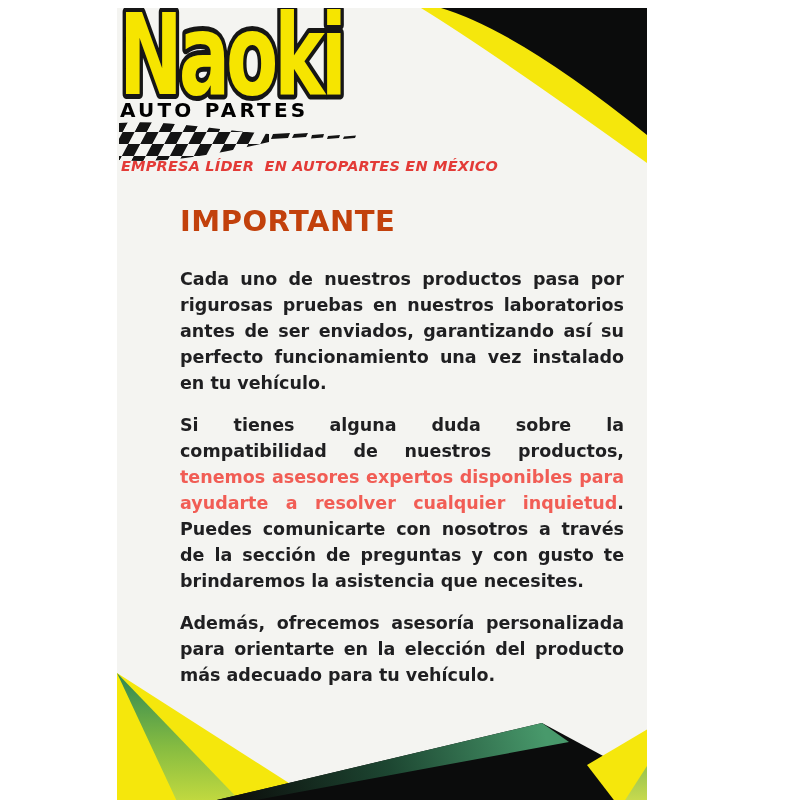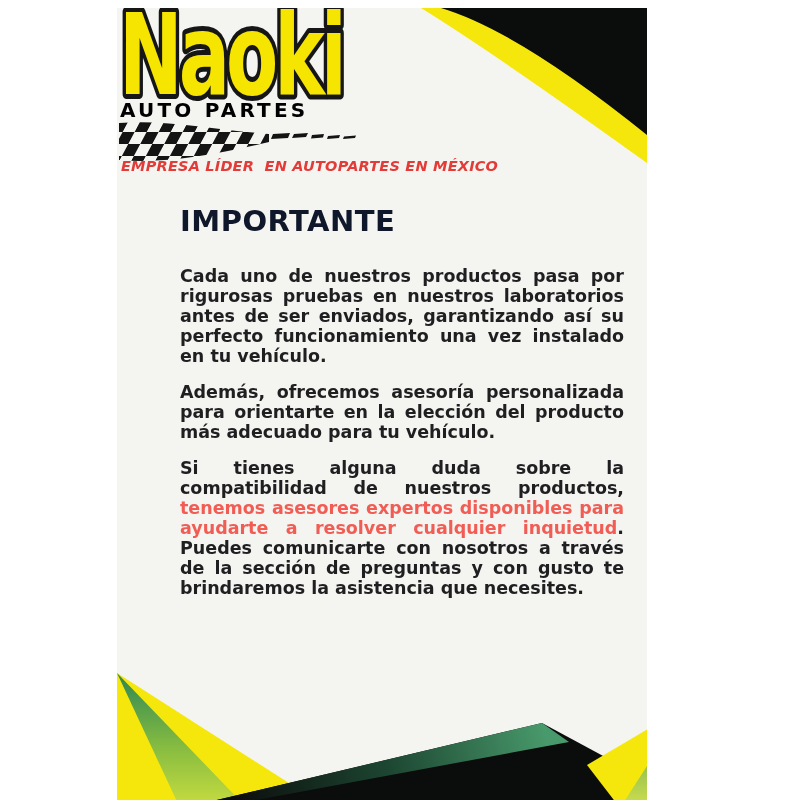--- a/index.html
+++ b/index.html
@@ -14,23 +14,23 @@
   .flag-svg{position:absolute;left:0;top:112px;width:245px;height:42px;}
   .tagline{position:absolute;left:4px;top:150px;font-size:14.5px;font-weight:700;
            color:#e33b37;letter-spacing:0.2px;white-space:pre;font-style:italic;}
 
   
   .corner-tr{position:absolute;right:0;top:0;width:230px;height:160px;}
   .bottom-deco{position:absolute;left:0;bottom:0;width:566px;height:150px;}
 
   
   .content{position:absolute;left:63px;top:196px;width:444px;}
-  .heading{margin:0 0 28px 0;font-size:29px;font-weight:800;color:#0f172a;letter-spacing:0.5px;}
+  .heading{margin:0 0 28px 0;font-size:29px;font-weight:800;color:#c2410c;letter-spacing:0.5px;}
   .content p{margin:0 0 16px 0;font-size:17.5px;font-weight:700;color:#1f1f21;
-             line-height:20px;text-align:justify;}
+             line-height:26px;text-align:justify;}
   .hl{color:#f15d55;}
 </style>
 </head>
 <body>
 
 <div class="canvas">
   <div class="flyer">
 
     <svg class="logo-svg" viewBox="0 0 250 100">
       <text x="3" y="90" transform="scale(0.68 1)" font-family="DejaVu Sans, sans-serif" font-weight="bold" font-size="112" letter-spacing="-6" fill="#f6e500" stroke="#161616" stroke-width="10" stroke-linejoin="round" paint-order="stroke">Naoki</text>
@@ -57,22 +57,22 @@
     <div class="tagline">EMPRESA LÍDER  EN AUTOPARTES EN MÉXICO</div>
 
     <svg class="corner-tr" viewBox="0 0 230 160">
       <path d="M4,0 L230,0 L230,155 Q77,45 4,0 Z" fill="#f5e70c"></path>
       <path d="M24,0 L230,0 L230,127 Q101,23 24,0 Z" fill="#0b0c0c"></path>
     </svg>
 
     <div class="content">
       <h1 class="heading">IMPORTANTE</h1>
       <p>Cada uno de nuestros productos pasa por rigurosas pruebas en nuestros laboratorios antes de ser enviados, garantizando así su perfecto funcionamiento una vez instalado en tu vehículo.</p>
+      <p><span>Si tienes alguna duda sobre la compatibilidad de nuestros productos, </span><span class="hl">tenemos asesores expertos disponibles para ayudarte a resolver cualquier inquietud</span><span>. Puedes comunicarte con nosotros a través de la sección de preguntas y con gusto te brindaremos la asistencia que necesites.</span></p>
       <p>Además, ofrecemos asesoría personalizada para orientarte en la elección del producto más adecuado para tu vehículo.</p>
-      <p><span>Si tienes alguna duda sobre la compatibilidad de nuestros productos, </span><span class="hl">tenemos asesores expertos disponibles para ayudarte a resolver cualquier inquietud</span><span>. Puedes comunicarte con nosotros a través de la sección de preguntas y con gusto te brindaremos la asistencia que necesites.</span></p>
     </div>
 
     <svg class="bottom-deco" viewBox="0 0 566 150">
       <defs>
         <linearGradient id="gL" x1="0" y1="0" x2="0" y2="1">
           <stop offset="0" stop-color="#2e8653"></stop>
           <stop offset="0.55" stop-color="#86bc41"></stop>
           <stop offset="1" stop-color="#c9dd3f"></stop>
         </linearGradient>
         <linearGradient id="gM" gradientUnits="userSpaceOnUse" x1="425" y1="65" x2="120" y2="150">

